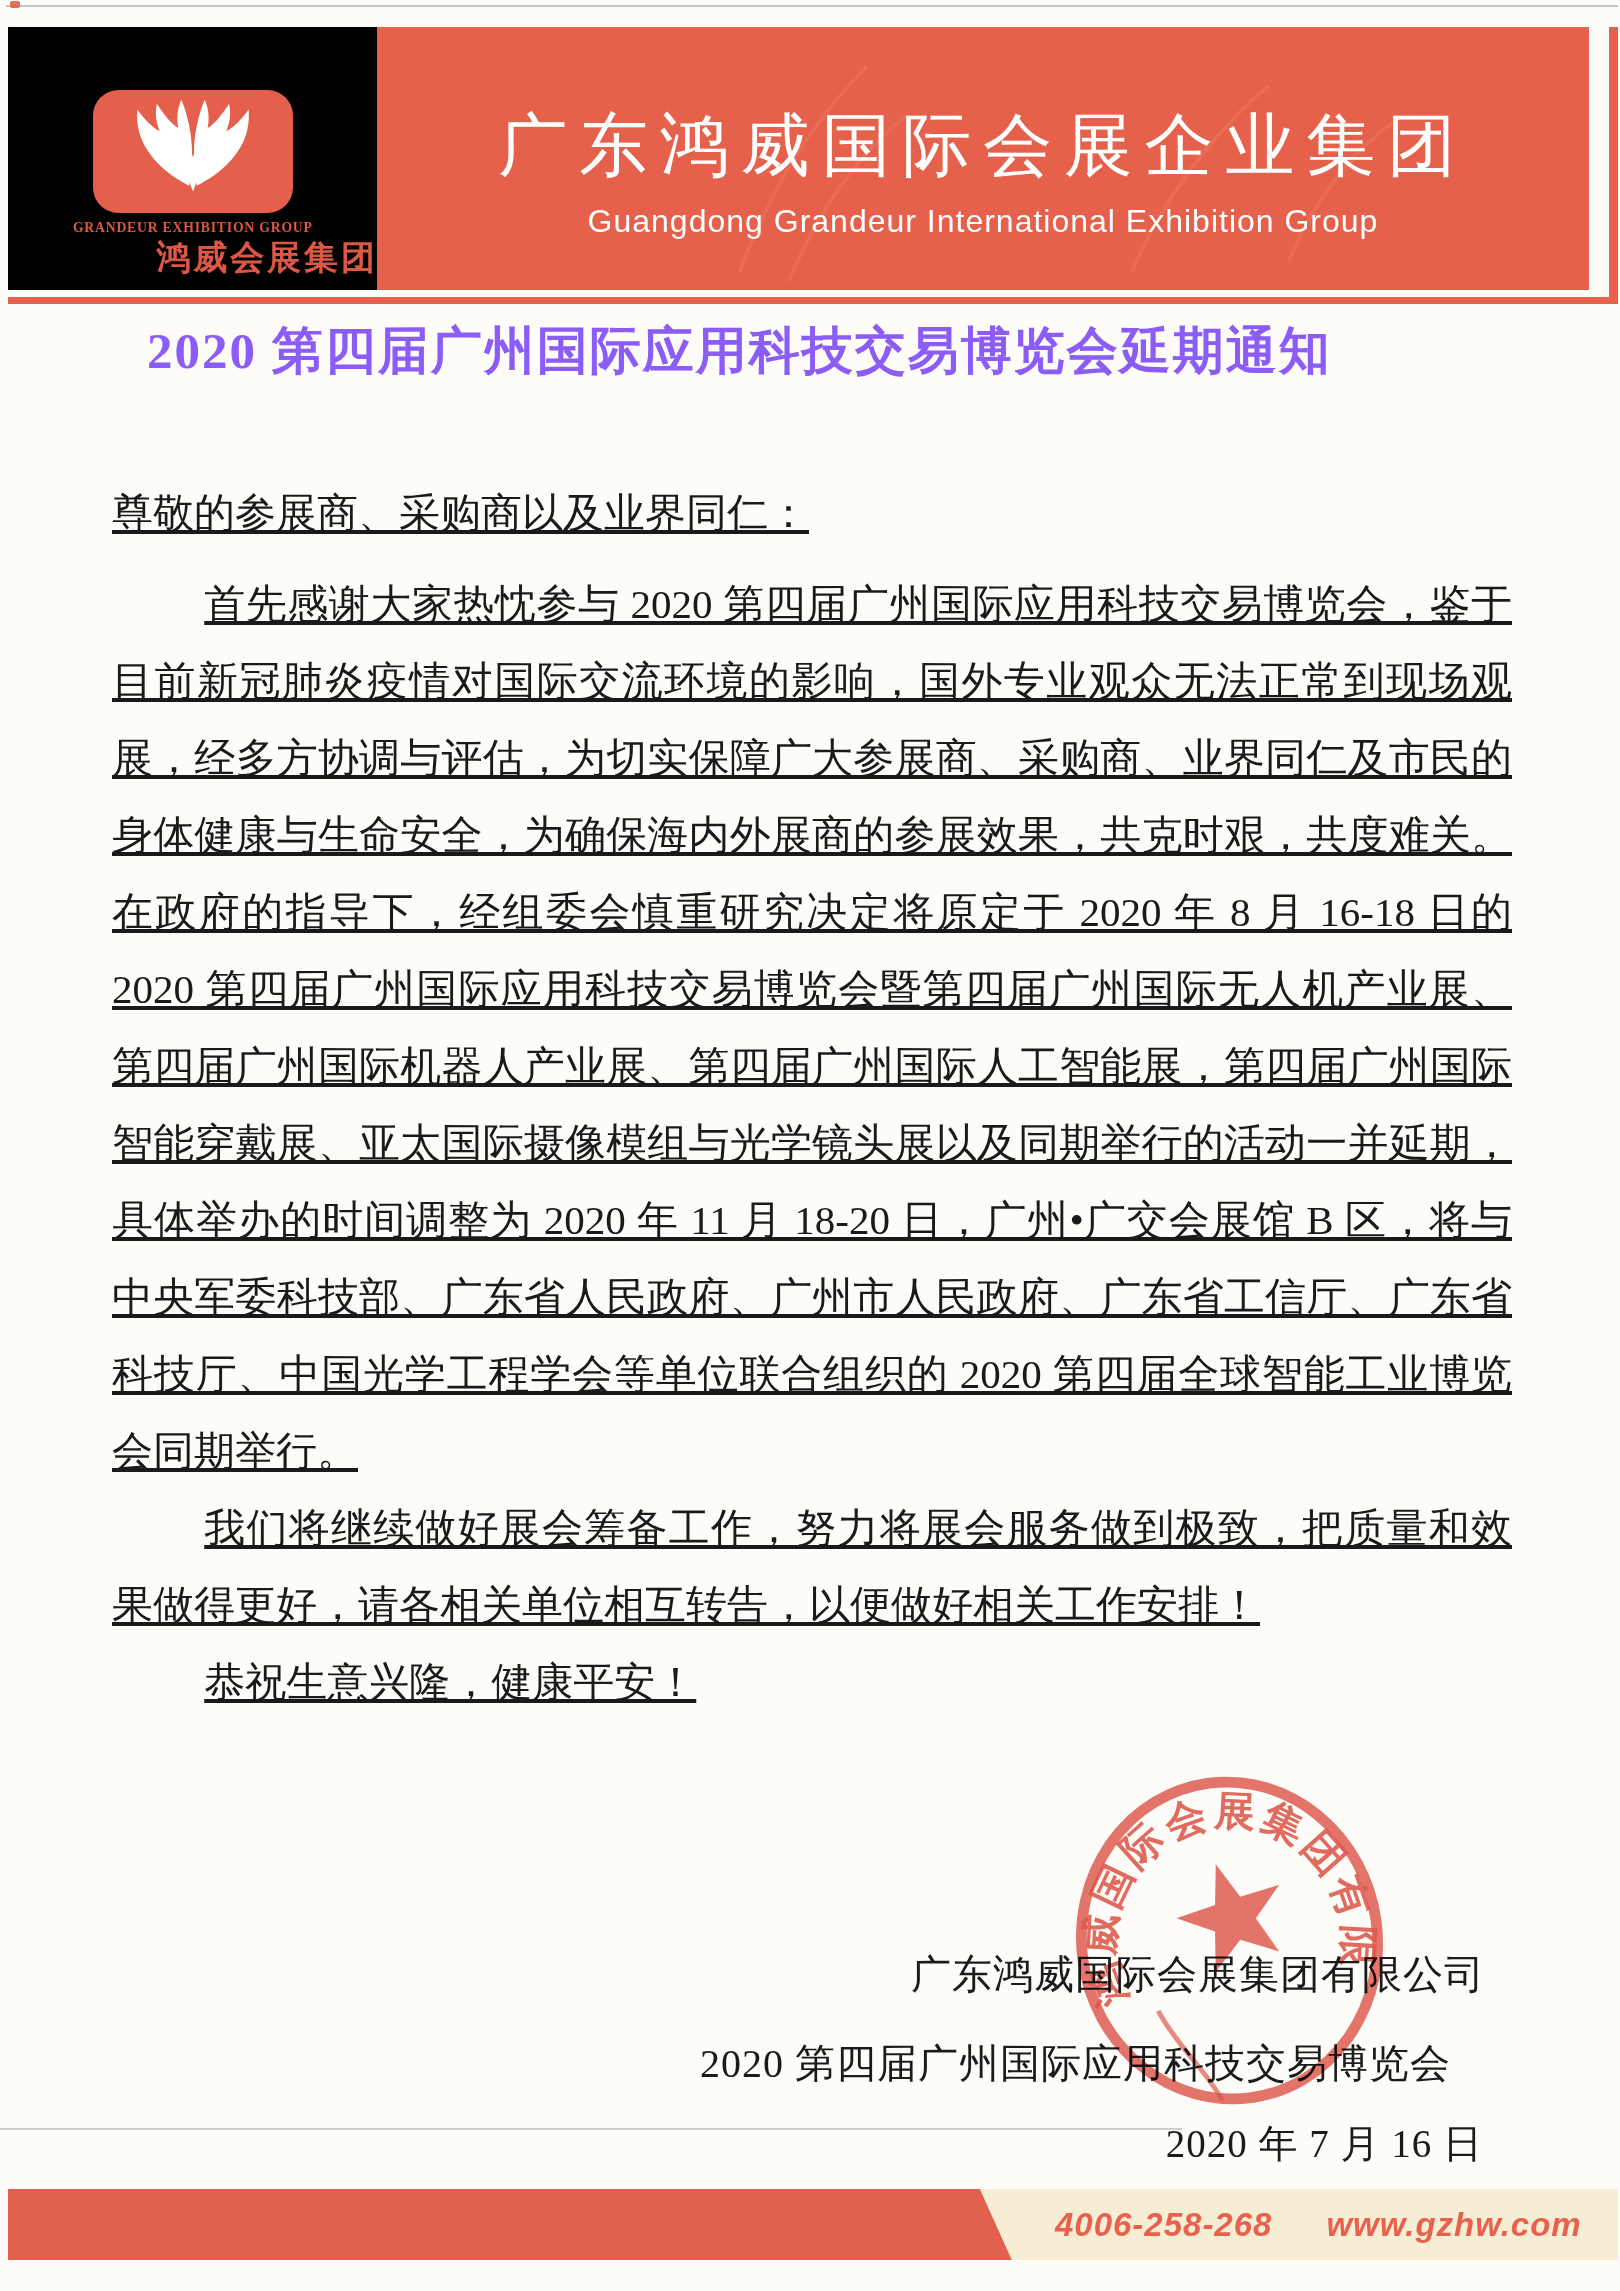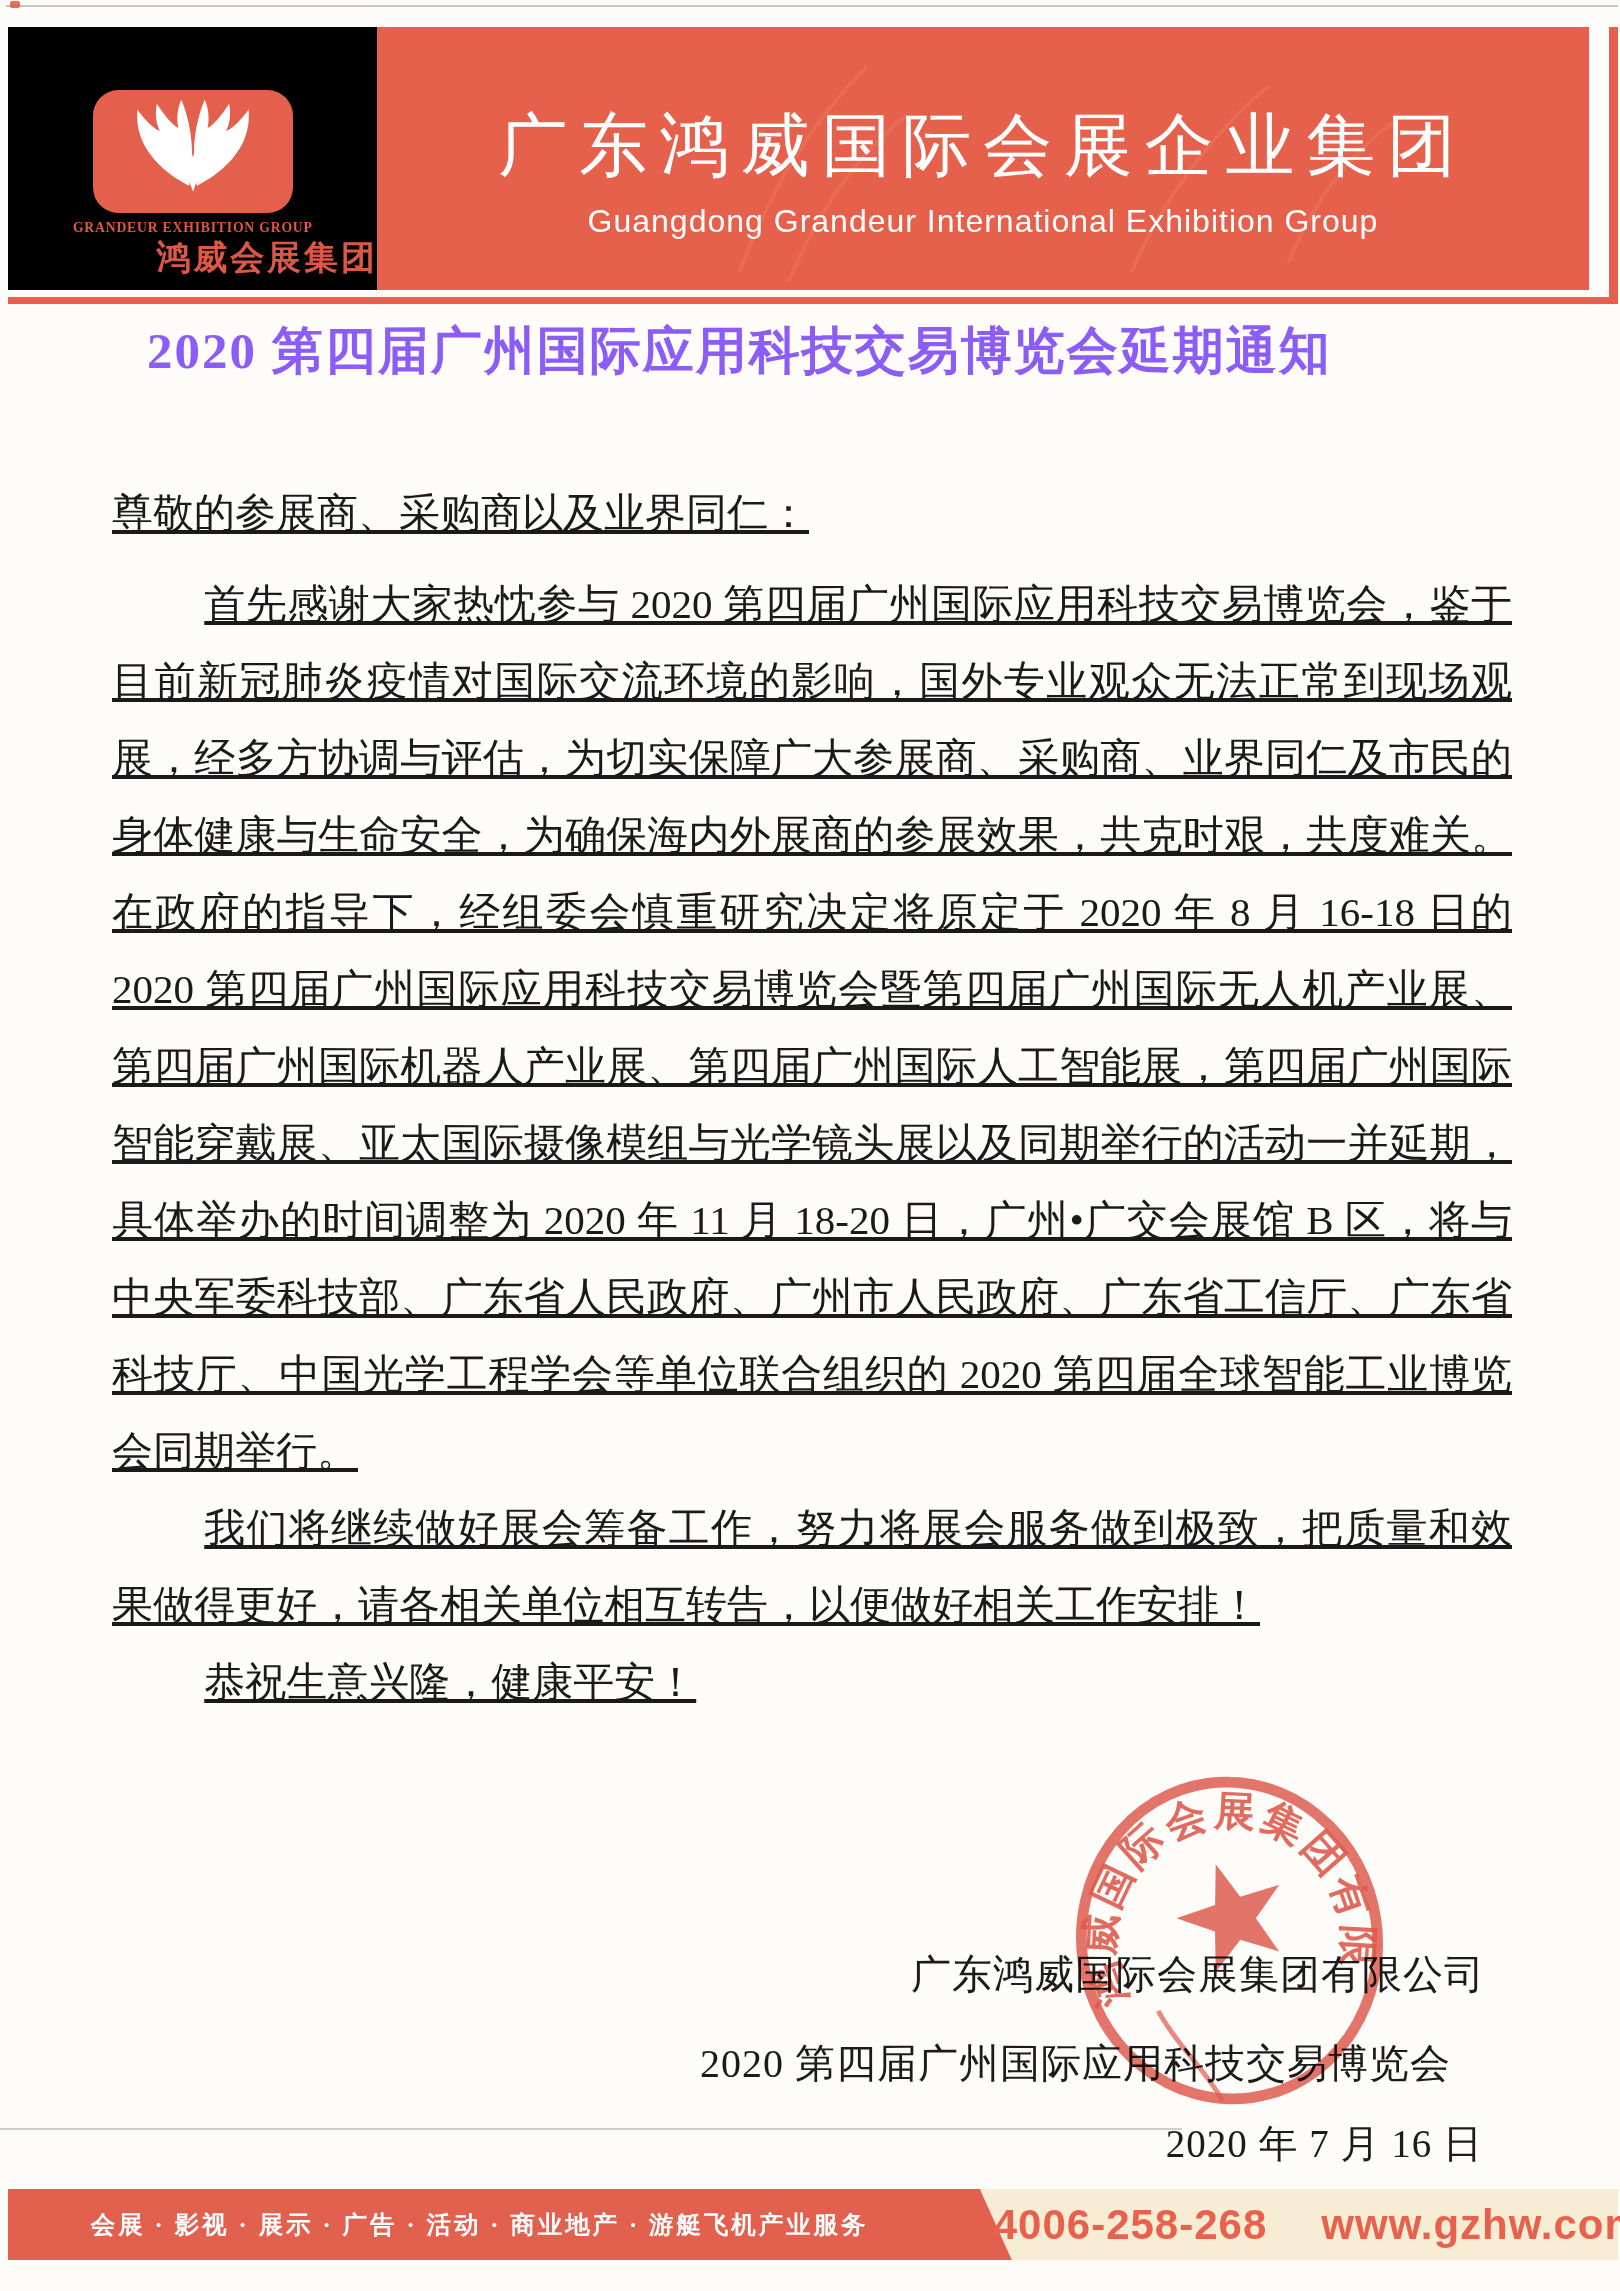--- a/index.html
+++ b/index.html
@@ -53,21 +53,21 @@
 
   
   .footer-band { left:7.8px; top:2189px; width:1610px; height:71px; background:#f7ecd4; }
   .footer-red { position:absolute; left:0; top:0; width:1019px; height:100%;
     background:#e2604e; clip-path:polygon(0 0, 972px 0, 1004px 100%, 0 100%); }
   .footer-services { position:absolute; left:83px; top:0; height:71px; line-height:71px;
     color:#ffffff; font-weight:bold; font-size:24.5px; letter-spacing:2.9px; white-space:nowrap; }
   .footer-contact { position:absolute; left:1010px; top:0; width:601px; height:71px;
     display:flex; justify-content:center; align-items:center; gap:54px;
     font-family:"Liberation Sans","DejaVu Sans",sans-serif;
-    font-weight:bold; font-size:42px; color:#e8614d; letter-spacing:1px; white-space:nowrap; }
+    font-weight:bold; font-size:33px; color:#e8614d; letter-spacing:1px; white-space:nowrap;font-style:italic; }
 </style>
 </head>
 <body>
 
 <div class="page">
 
   <div class="abs scan-top-line"></div>
   <div class="abs red-speck"></div>
   <div class="abs scanline-bottom"></div>
   <div class="abs red-sliver"></div>
@@ -120,21 +120,20 @@
       <textPath href="#sealArc" startOffset="50%" text-anchor="middle">广东鸿威国际会展集团有限公司</textPath>
     </text>
     <g transform="translate(177,163) rotate(-10)">
       <polygon fill="#dc4537" opacity="0.85" points="0,-58 13.5,-18.6 55.2,-17.9 21.9,7.1 34.1,46.9 0,23 -34.1,46.9 -21.9,7.1 -55.2,-17.9 -13.5,-18.6"></polygon>
     </g>
     <path d="M 88 246 C 102 285 128 312 140 346" fill="none" stroke="#dc4537" stroke-width="5" opacity="0.7"></path>
   </svg>
 
   <div class="abs footer-band">
     <div class="footer-red"></div>
-    <div class="footer-services">会展 · 影视 · 展示 · 广告 · 活动 · 商业地产 · 游艇飞机产业服务</div>
     <div class="footer-contact">
       <span>4006-258-268</span>
       <span>www.gzhw.com</span>
     </div>
   </div>
 
 </div>
 
 
 </body></html>

